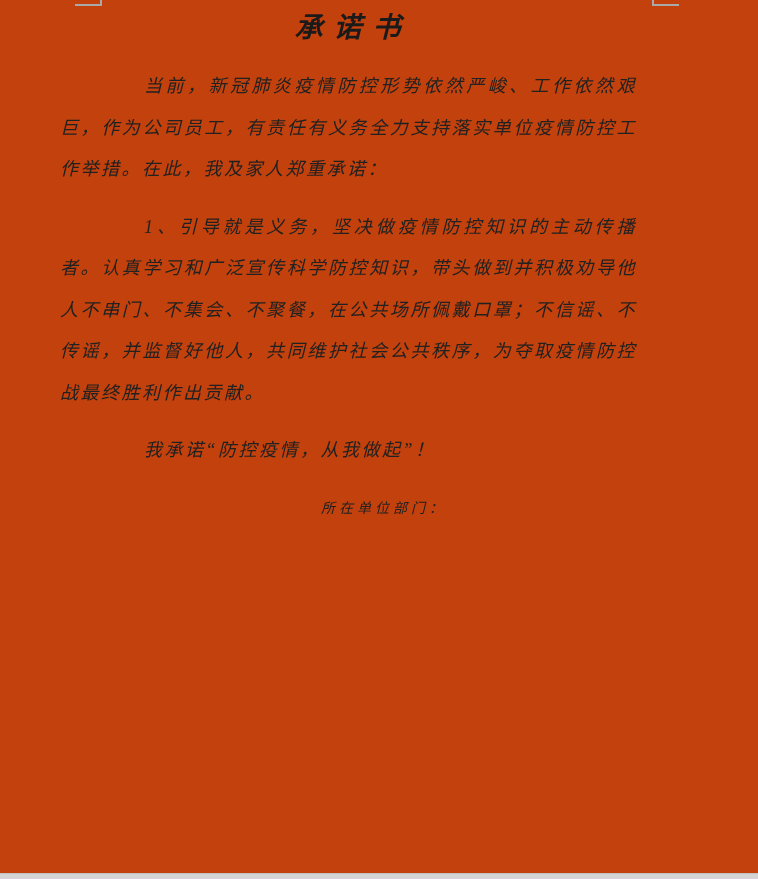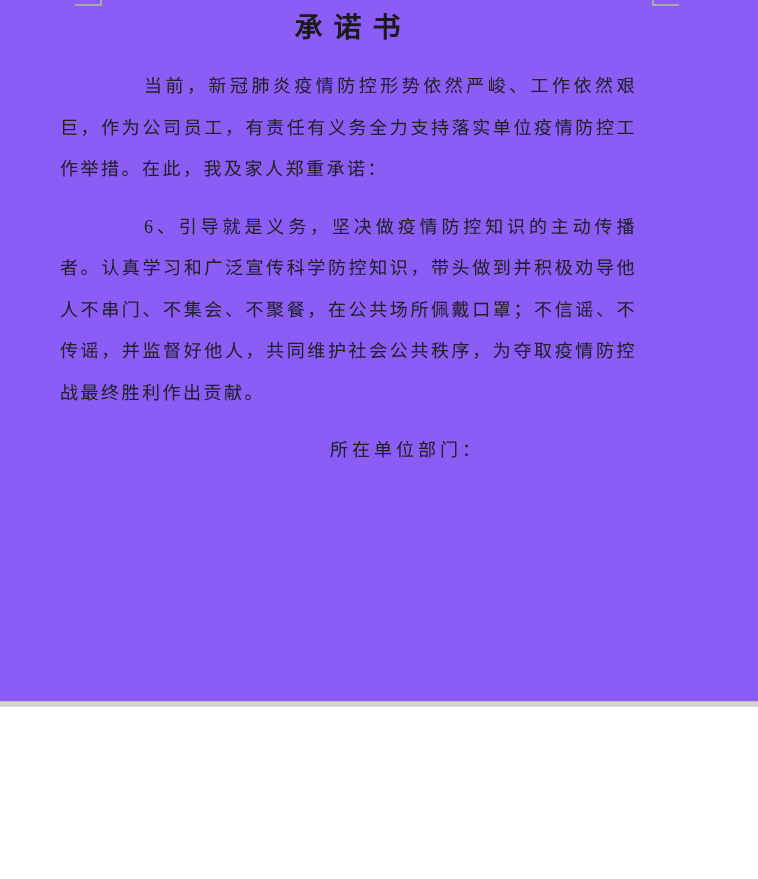--- a/index.html
+++ b/index.html
@@ -3,25 +3,26 @@
 <meta charset="utf-8">
 <style>
   html, body {
     margin: 0;
     padding: 0;
     background: #ffffff;
   }
   .page {
     position: relative;
     width: 758px;
-    height: 707px;
-    background: #8b5cf6;
+    height: 879px;
+    background: #c2410c;
     overflow: hidden;
     font-family: "Liberation Serif", "DejaVu Serif", serif;
     color: #212121;
+    font-style: italic;
   }
   
   .crop-mark {
     position: absolute;
     top: 0;
     height: 4px;
     width: 25px;
   }
   .crop-mark.left {
     left: 75px;
@@ -53,22 +54,22 @@
     margin: 16px;
     font-size: 18px;
     line-height: 41.5px;
     letter-spacing: 2.5px;
     text-align: justify;
     text-justify: inter-character;
     text-indent: 84px;
     color: #212121;
   }
   .sig-line {
-    margin: 12px;
-    font-size: 18px;
+    margin: 3px;
+    font-size: 14px;
     line-height: 41.5px;
     color: #212121;
     white-space: pre;
   }
   .sig-unit     { padding-left: 274px; letter-spacing: 4px; }
   .bottom-strip {
     position: absolute;
     left: 0;
     bottom: 0;
     width: 758px;
@@ -84,21 +85,22 @@
 
   <div class="crop-mark left"></div>
   <div class="crop-mark right"></div>
 
   <div class="doc">
 
     <h1 class="doc-title">承 诺 书</h1>
 
     <div class="paragraphs">
         <p>当前，新冠肺炎疫情防控形势依然严峻、工作依然艰巨，作为公司员工，有责任有义务全力支持落实单位疫情防控工作举措。在此，我及家人郑重承诺：</p>
-        <p>6、引导就是义务，坚决做疫情防控知识的主动传播者。认真学习和广泛宣传科学防控知识，带头做到并积极劝导他人不串门、不集会、不聚餐，在公共场所佩戴口罩；不信谣、不传谣，并监督好他人，共同维护社会公共秩序，为夺取疫情防控战最终胜利作出贡献。</p>
+        <p>1、引导就是义务，坚决做疫情防控知识的主动传播者。认真学习和广泛宣传科学防控知识，带头做到并积极劝导他人不串门、不集会、不聚餐，在公共场所佩戴口罩；不信谣、不传谣，并监督好他人，共同维护社会公共秩序，为夺取疫情防控战最终胜利作出贡献。</p>
+        <p>我承诺“防控疫情，从我做起”！</p>
       </div>
 
     <p class="sig-line sig-unit">所在单位部门：</p>
 
   </div>
 
   <div class="bottom-strip"></div>
 
 </div>
 

